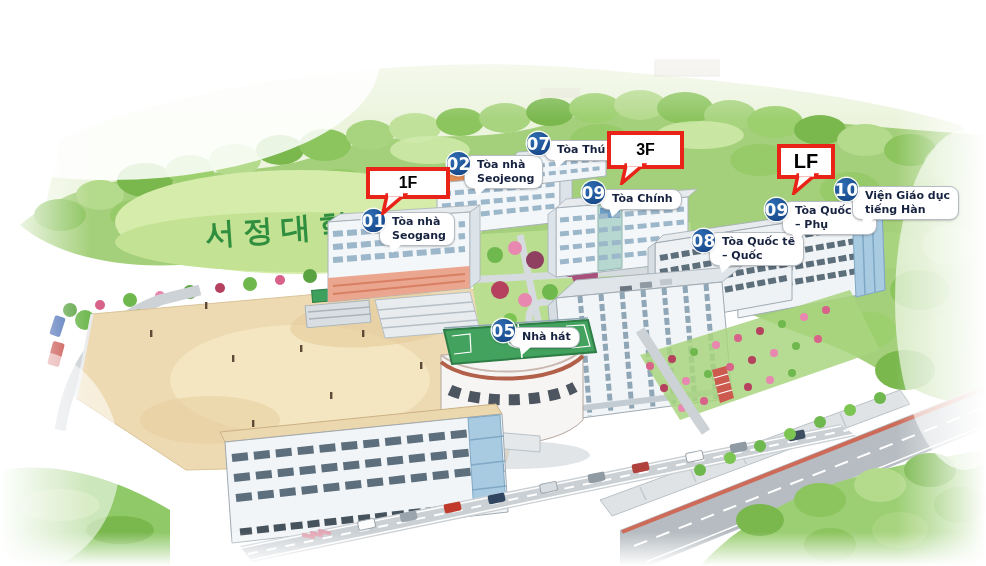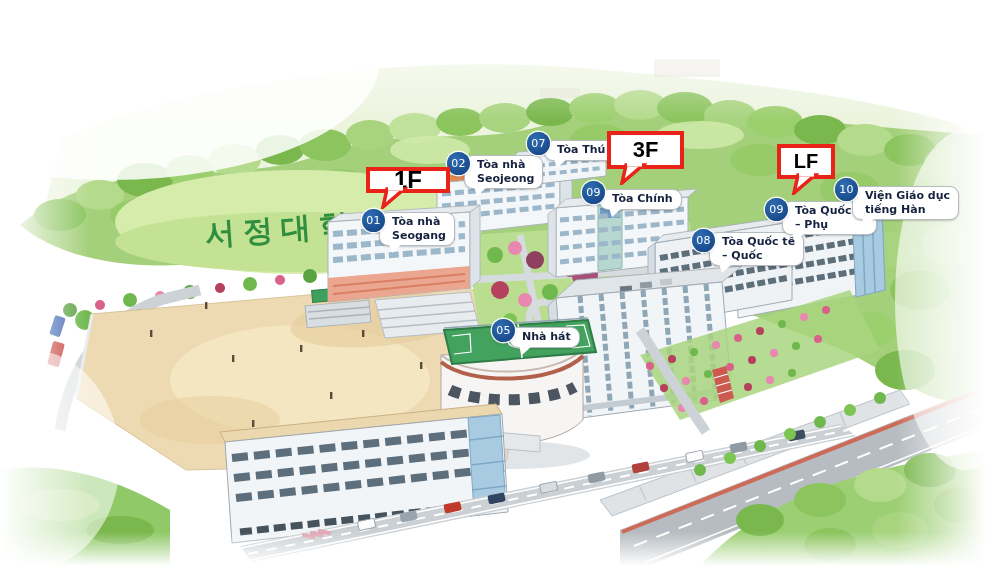--- a/index.html
+++ b/index.html
@@ -4,21 +4,21 @@
 <style>
   html,body{margin:0;padding:0;background:#fff;}
   .stage{position:relative;width:986px;height:566px;overflow:hidden;background:#fff;
          font-family:"DejaVu Sans","Liberation Sans",sans-serif;}
   svg.bg{position:absolute;left:0;top:0;}
 
   
   .marker{position:absolute;z-index:20;display:flex;align-items:flex-start;}
   .mcircle{width:23px;height:23px;border-radius:50%;
            background:radial-gradient(circle at 35% 30%,#2f6db4,#113e7e);
-           color:#fff;font-size:11px;font-weight:normal;letter-spacing:.3px;
+           color:#fff;font-size:17px;font-weight:bold;letter-spacing:.3px;
            display:flex;align-items:center;justify-content:center;
            box-shadow:0 0 0 1.5px rgba(255,255,255,.9),0 1px 3px rgba(0,0,0,.35);
            position:relative;z-index:2;}
   .mbubble{position:relative;z-index:1;margin-left:-6px;margin-top:3px;background:#fff;
            border:1px solid #b6bcc2;border-radius:9px;padding:2px 8px 3px 12px;
            box-shadow:0 1px 2px rgba(0,0,0,.2);}
   .mbubble::after{content:"";position:absolute;left:9px;bottom:-8px;width:0;height:0;
            border-left:3px solid transparent;border-right:10px solid transparent;
            border-top:9px solid #fff;}
   .mbubble span{display:block;white-space:nowrap;font-size:11px;line-height:13.5px;
@@ -467,28 +467,28 @@
   </div>
 </div>
 <div class="marker low" style="left:835px;top:178px">
   <div class="mcircle">10</div>
   <div class="mbubble">
     <span>Viện Giáo dục</span>
     <span>tiếng Hàn</span>
   </div>
 </div>
 
-<div class="callout" style="left:366px;top:167px;width:84px;height:26px;font-size:24px">
+<div class="callout" style="left:366px;top:167px;width:84px;height:32px;font-size:16px">
   <span>1F</span>
   <svg class="ctail" width="30" height="24" viewBox="0 0 30 24" style="left:8px">
     <polygon points="5,22 9,4 26,4" fill="#fff" stroke="#ea2318" stroke-width="3.5"></polygon>
     <rect x="10" y="0" width="15" height="5.6" fill="#fff"></rect>
   </svg>
 </div>
-<div class="callout" style="left:607px;top:131px;width:77px;height:38px;font-size:22px">
+<div class="callout" style="left:607px;top:131px;width:77px;height:38px;font-size:16px">
   <span>3F</span>
   <svg class="ctail" width="30" height="24" viewBox="0 0 30 24" style="left:6px">
     <polygon points="5,22 9,4 26,4" fill="#fff" stroke="#ea2318" stroke-width="3.5"></polygon>
     <rect x="10" y="0" width="15" height="5.6" fill="#fff"></rect>
   </svg>
 </div>
 <div class="callout" style="left:777px;top:144px;width:58px;height:35px;font-size:20px">
   <span>LF</span>
   <svg class="ctail" width="30" height="24" viewBox="0 0 30 24" style="left:8px">
     <polygon points="5,22 9,4 26,4" fill="#fff" stroke="#ea2318" stroke-width="3.5"></polygon>

